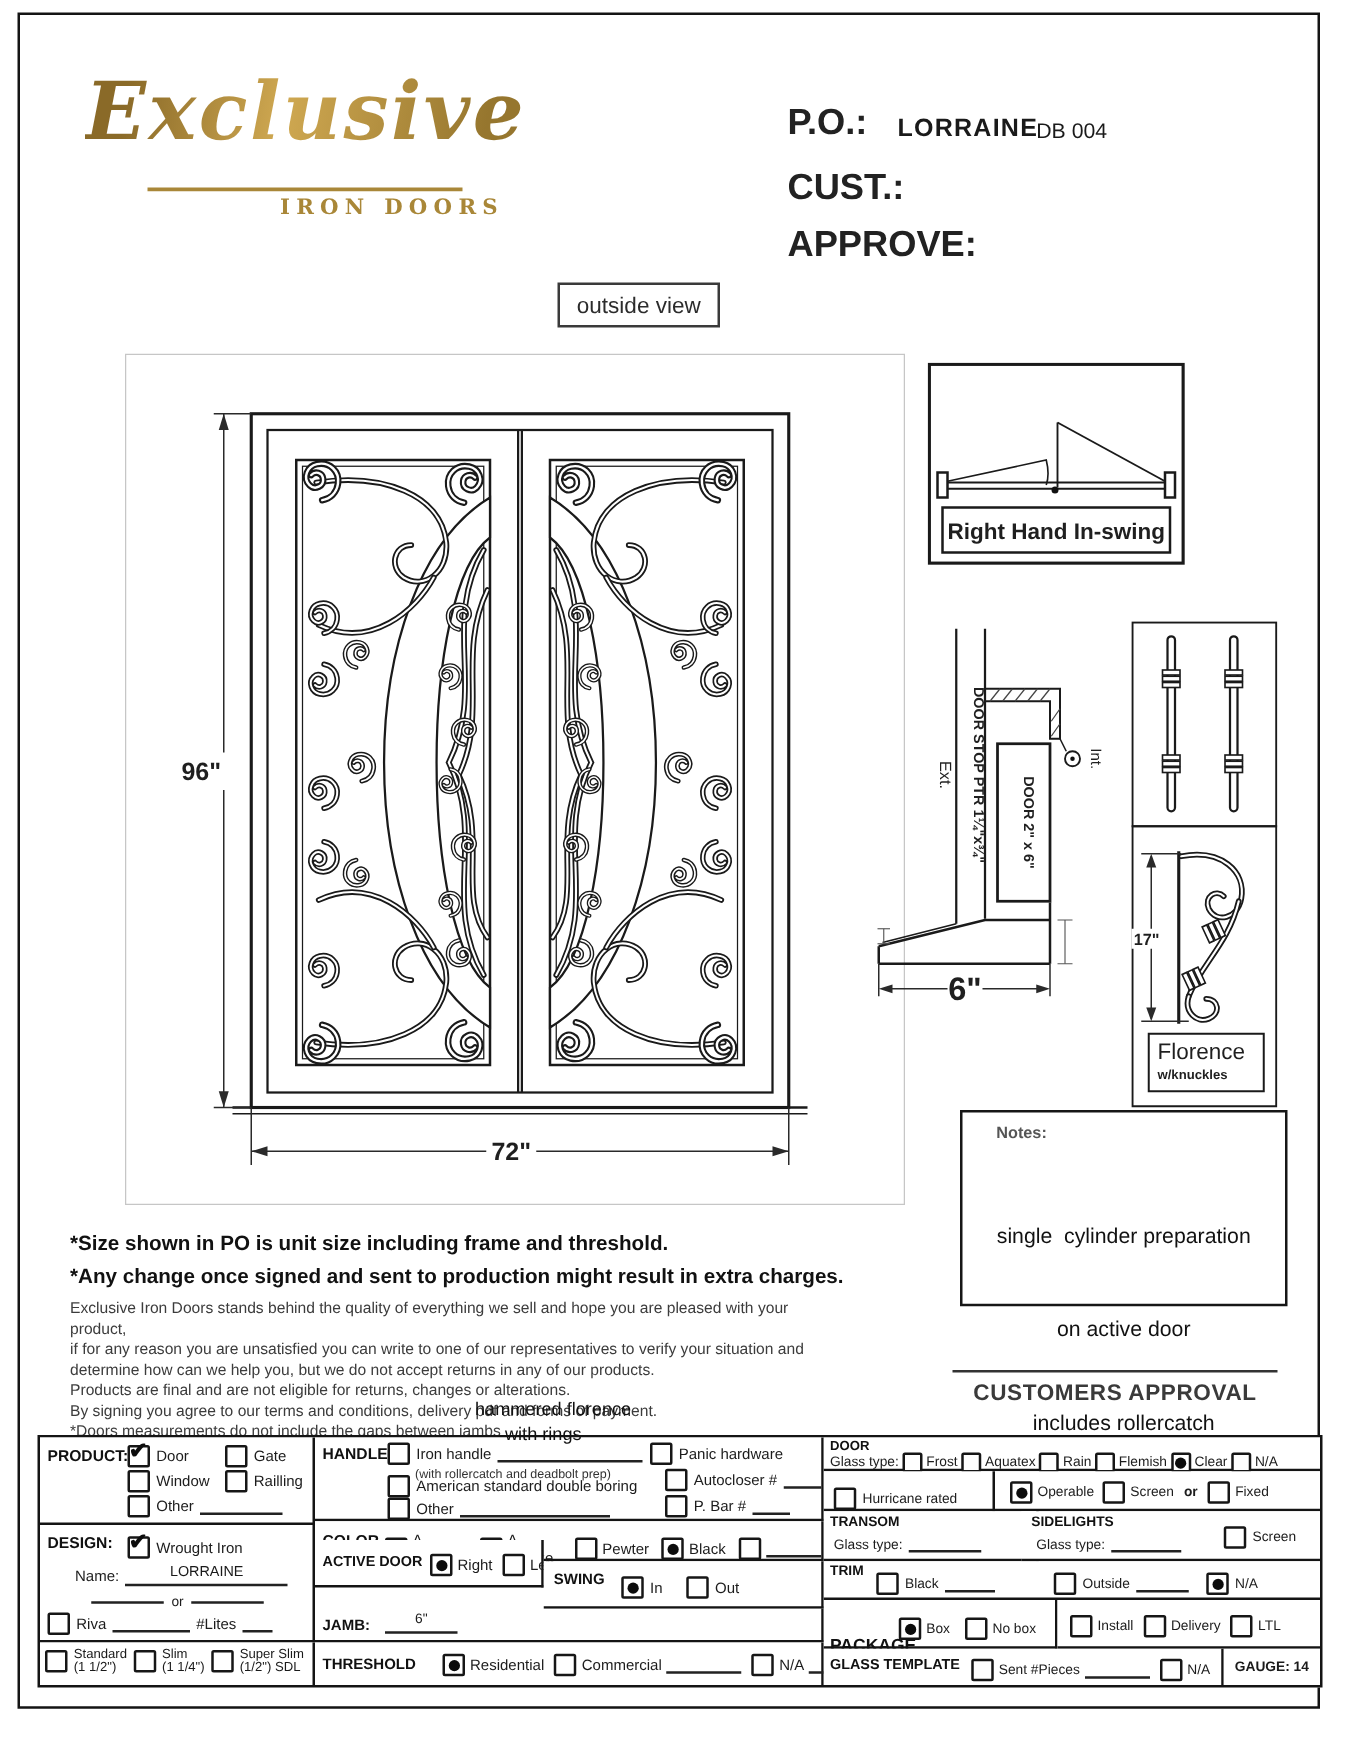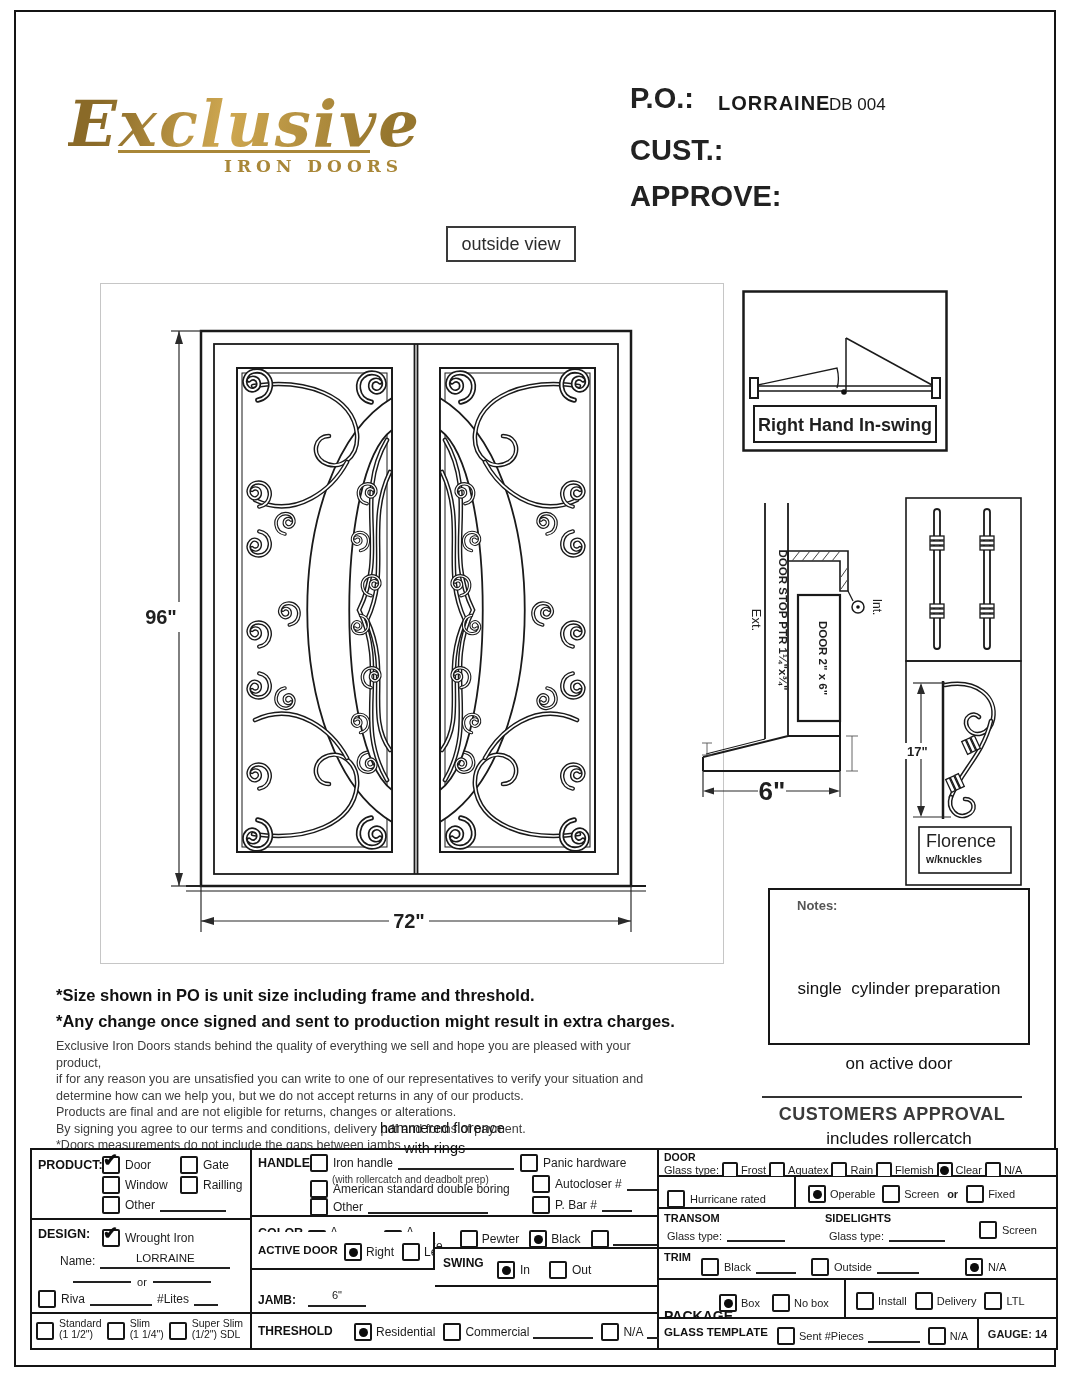--- a/index.html
+++ b/index.html
@@ -5,21 +5,21 @@
   html,body{margin:0;padding:0;background:#fff;}
   #page{position:relative;width:1084px;height:1398px;background:#fff;
         font-family:"Liberation Sans",sans-serif;color:#1a1a1a;overflow:hidden;}
   .abs{position:absolute;}
   
   #page-border{left:14px;top:10px;width:1038px;height:1353px;border:2.5px solid #141414;}
   
   #logo-script{left:68px;top:52px;font-family:"DejaVu Serif",serif;font-style:italic;
        font-size:64px;font-weight:bold;letter-spacing:2px;
        background:linear-gradient(100deg,#8a6a28 10%,#cfa851 45%,#96762e 90%);
-       -webkit-background-clip:text;background-clip:text;color:transparent;margin-top:34px;}
+       -webkit-background-clip:text;background-clip:text;color:transparent;}
   #logo-underline{left:118px;top:150px;width:252px;height:2.5px;background:#a98738;}
   #logo-sub{left:224px;top:156px;font-family:"DejaVu Serif",serif;font-size:17px;
        letter-spacing:5px;color:#a98738;font-weight:bold;}
   
   .po-big{font-size:29px;font-weight:700;color:#222;}
   #po-name{left:718px;top:92px;font-size:20px;font-weight:700;letter-spacing:1px;}
   #po-num{left:829px;top:95px;font-size:17px;font-weight:400;}
   
   #outside-view{left:446px;top:226px;width:126px;height:32px;border:2px solid #3a3a3a;
       display:flex;align-items:center;justify-content:center;font-size:18px;color:#2c2c2c;}
@@ -330,21 +330,21 @@
       <div class="abs row" style="left:6px;top:70px;">
         <span class="cb"></span>
         <span class="opt">Riva</span>
         <span class="bl" style="width:62px;"></span>
         <span class="opt">#Lites</span>
         <span class="bl" style="width:24px;"></span>
       </div>
     </div>
 
     <div class="cell br" style="left:0;top:164px;width:220px;height:34px;">
-      <div class="abs row" style="left:4px;top:4px;align-items:flex-end;">
+      <div class="abs row" style="left:4px;top:4px;align-items:center;">
         <span class="cb"></span>
         <span style="font-size:10.5px;line-height:11px;"><span>Standard</span><br><span>(1 1/2")</span></span>
         <span class="cb"></span>
         <span style="font-size:10.5px;line-height:11px;"><span>Slim</span><br><span>(1 1/4")</span></span>
         <span class="cb"></span>
         <span style="font-size:10.5px;line-height:11px;"><span>Super Slim</span><br><span>(1/2") SDL</span></span>
       </div>
     </div>
 
     <div class="cell br bb" style="left:220px;top:0;width:407px;height:67px;">
@@ -490,21 +490,21 @@
         </div>
     </div>
 
     <div class="cell bb" style="left:627px;top:99px;width:397px;height:31px;">
       <span class="abs flabel" style="left:5px;top:2px;font-size:11px;">TRIM</span>
       <div class="abs row" style="left:42px;top:9px;">
           <span class="cb"></span>
           <span class="opt2">Black</span>
           <span class="bl" style="width:40px;"></span>
         </div>
-      <div class="abs row" style="left:152px;top:9px;justify-content:space-between;">
+      <div class="abs row" style="left:184px;top:9px;justify-content:space-between;">
           <span class="cb"></span>
           <span class="opt2">Outside</span>
           <span class="bl" style="width:42px;"></span>
         </div>
       <div class="abs row" style="left:306px;top:9px;">
           <span class="cb dot"></span>
           <span class="opt2">N/A</span>
         </div>
     </div>
 

